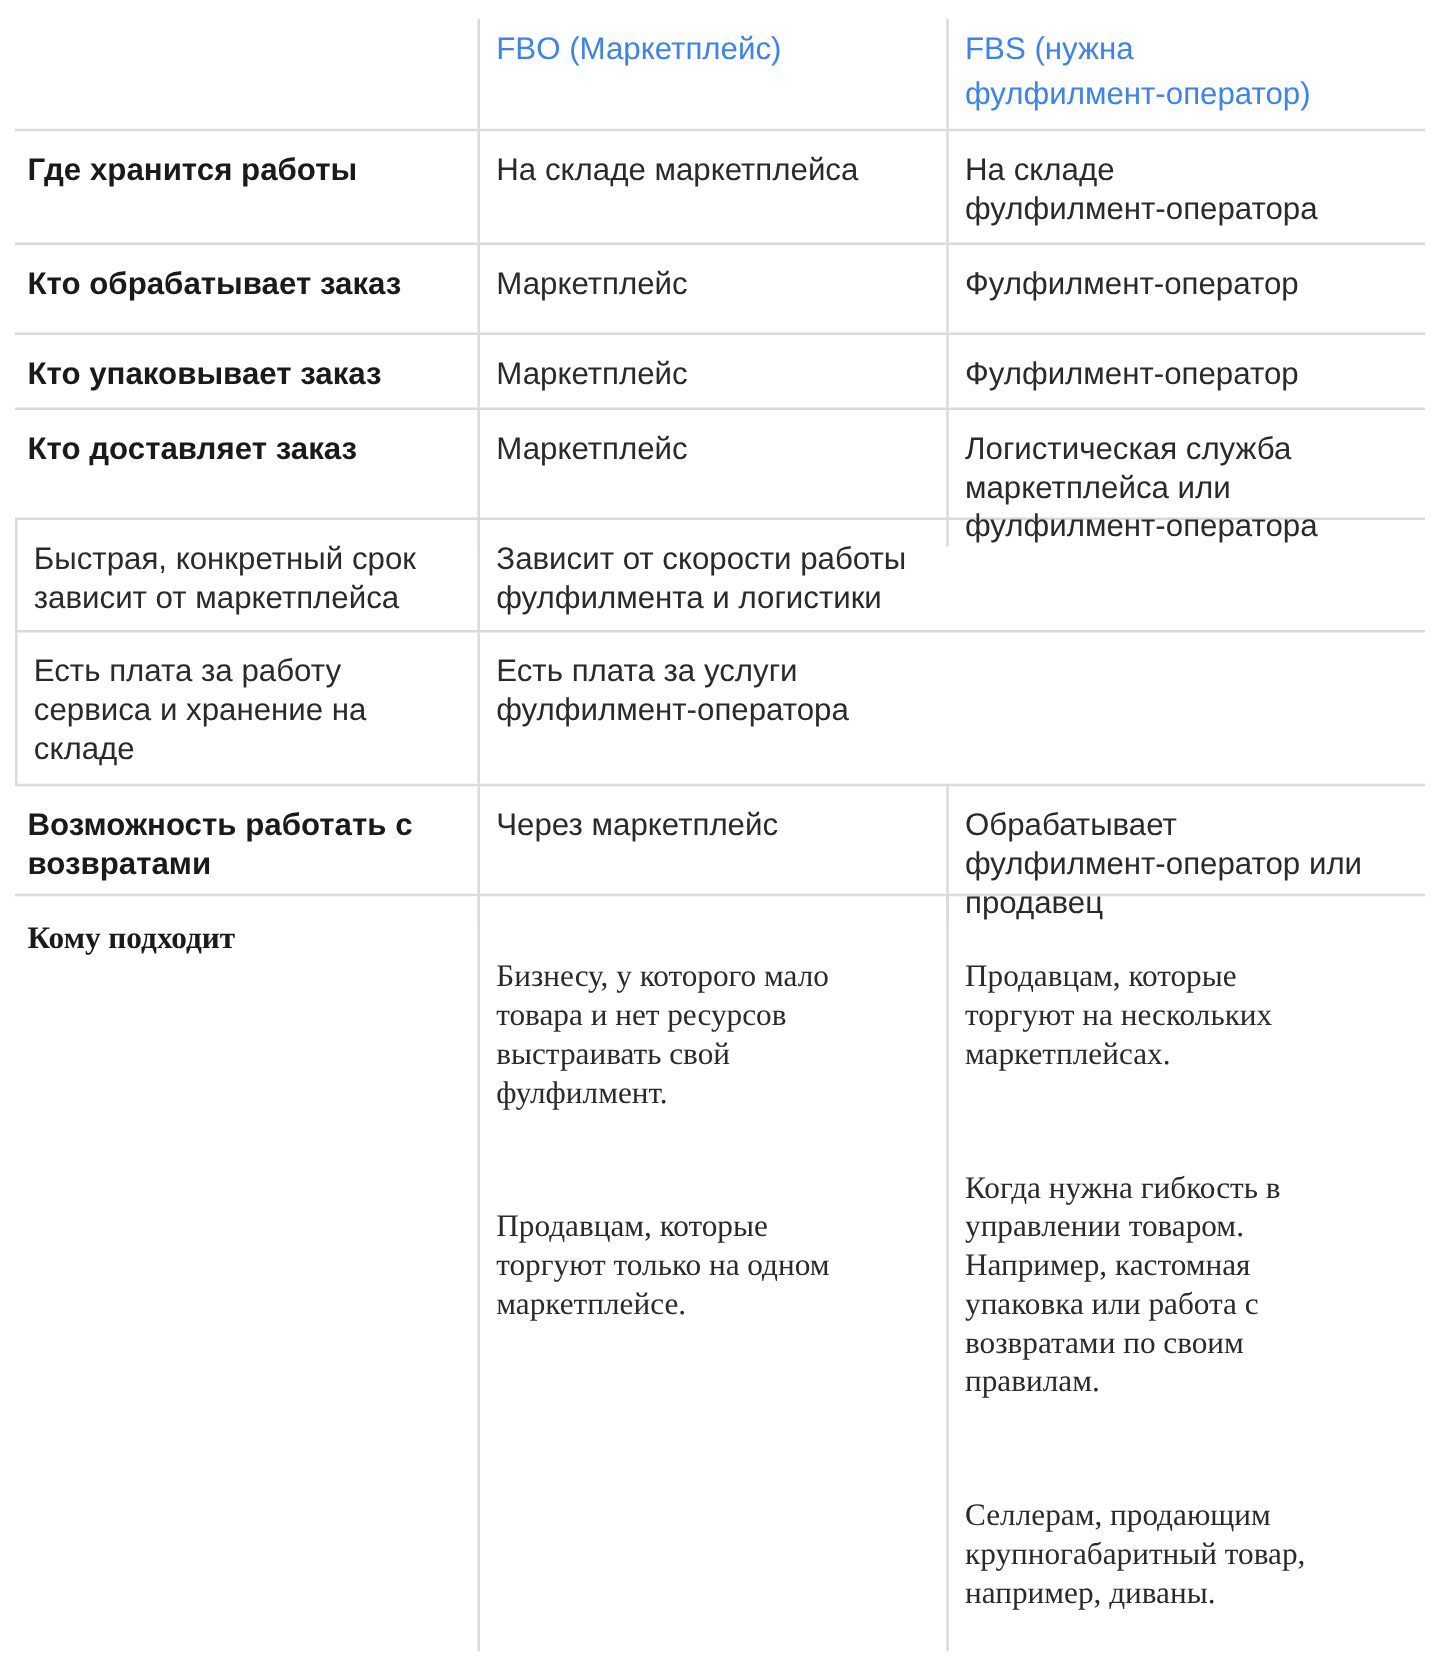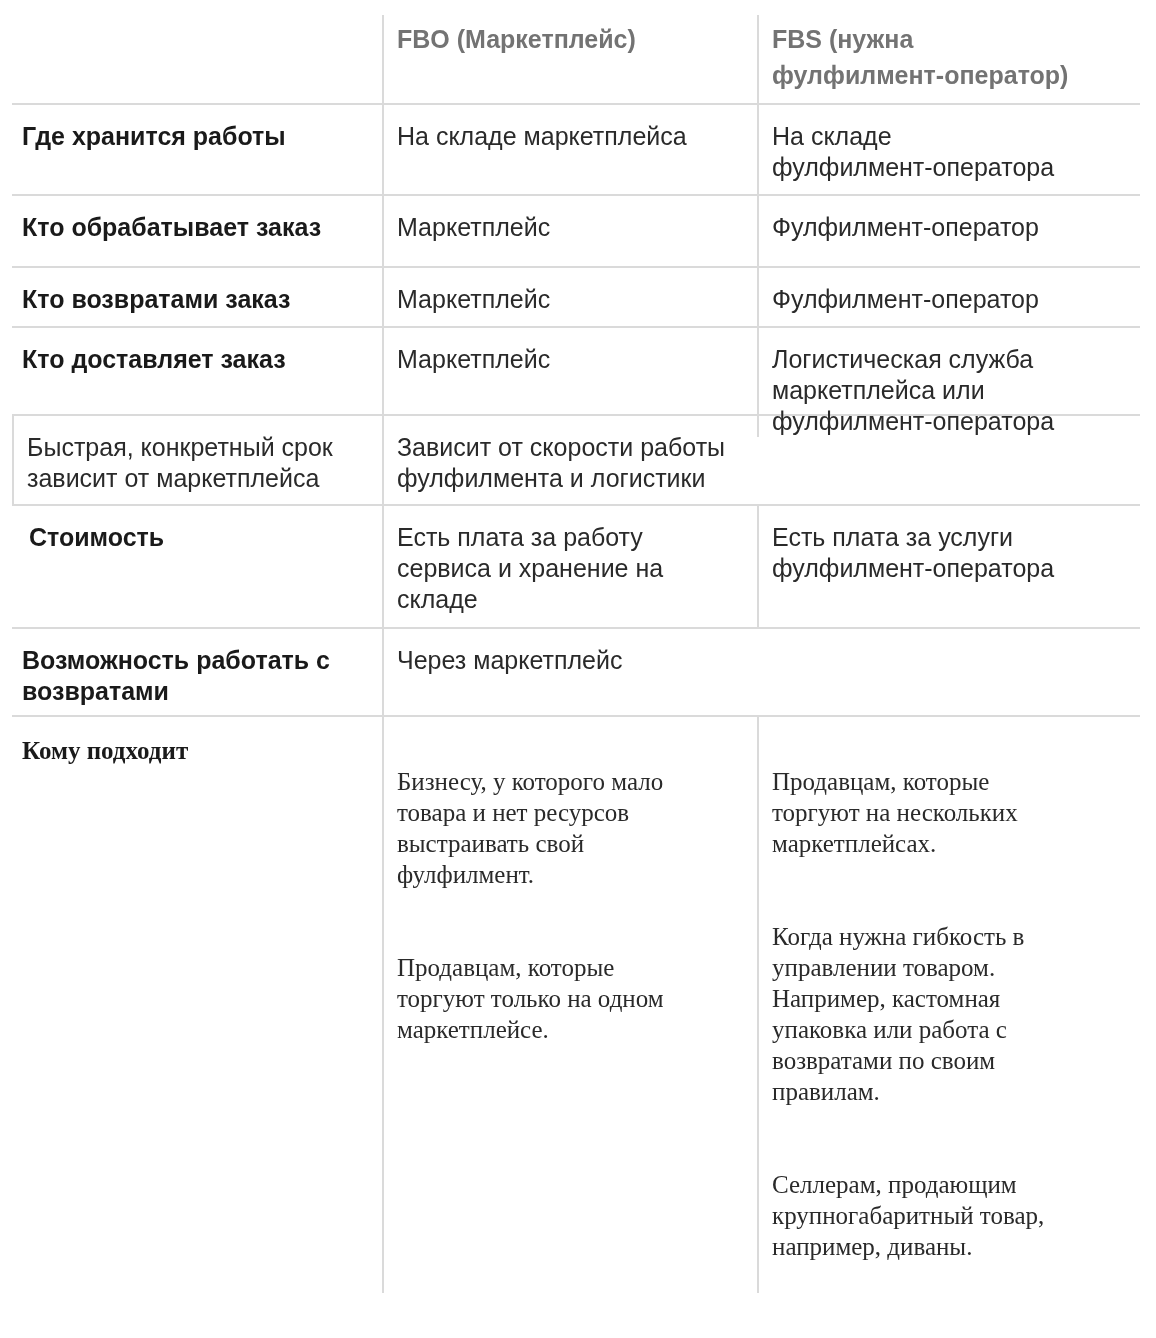--- a/index.html
+++ b/index.html
@@ -40,33 +40,33 @@
   }
   .cell.col-label {
     padding-left: 10px;
     font-weight: bold;
     color: #1a1a1a;
   }
   .cell.col-fbo, .cell.col-fbs {
     border-left: 2px solid #dadada;
   }
   .row.header .cell {
-    font-weight: bold;
-    color: #737373;
+    font-weight: normal;
+    color: #3b82f6;
     padding-top: 6px;
     line-height: 36px;
   }
   .row.header .cell.col-label {
     border-left: none;
   }
   .row.last .cell {
     padding-top: 18px;
   }
   .para + .para {
-    margin-top: 31px;
+    margin-top: 45px;
   }
   .para {
     display: block;
   }
 </style>
 </head>
 <body>
 
 <div class="table">
 
@@ -84,21 +84,21 @@
 фулфилмент-оператора</div>
   </div>
 
   <div class="row" style="height:72px">
     <div class="cell col-label">Кто обрабатывает заказ</div>
     <div class="cell col-fbo">Маркетплейс</div>
     <div class="cell col-fbs">Фулфилмент-оператор</div>
   </div>
 
   <div class="row" style="height:60px">
-    <div class="cell col-label">Кто возвратами заказ</div>
+    <div class="cell col-label">Кто упаковывает заказ</div>
     <div class="cell col-fbo">Маркетплейс</div>
     <div class="cell col-fbs">Фулфилмент-оператор</div>
   </div>
 
   <div class="row" style="height:88px">
     <div class="cell col-label">Кто доставляет заказ</div>
     <div class="cell col-fbo">Маркетплейс</div>
     <div class="cell col-fbs">Логистическая служба
 маркетплейса или
 фулфилмент-оператора</div>
@@ -106,32 +106,34 @@
 
   <div class="row" style="height:90px">
     <div class="cell col-fbo">Быстрая, конкретный срок
 зависит от маркетплейса</div>
     <div class="cell col-fbs">Зависит от скорости работы
 фулфилмента и логистики</div>
   </div>
 
 
   <div class="row" style="height:123px">
-    <div class="cell col-label" style="white-space:pre-wrap"> Стоимость</div>
     <div class="cell col-fbo">Есть плата за работу
 сервиса и хранение на
 складе</div>
     <div class="cell col-fbs">Есть плата за услуги
 фулфилмент-оператора</div>
   </div>
 
   <div class="row" style="height:88px">
     <div class="cell col-label">Возможность работать с
 возвратами</div>
     <div class="cell col-fbo">Через маркетплейс</div>
+    <div class="cell col-fbs">Обрабатывает
+фулфилмент-оператор или
+продавец</div>
   </div>
 
   <div class="row last" style="height:464px">
     <div class="cell col-label">Кому подходит</div>
     <div class="cell col-fbo">
       <span class="para">Бизнесу, у которого мало
 товара и нет ресурсов
 выстраивать свой
 фулфилмент.</span>
       <span class="para">Продавцам, которые

